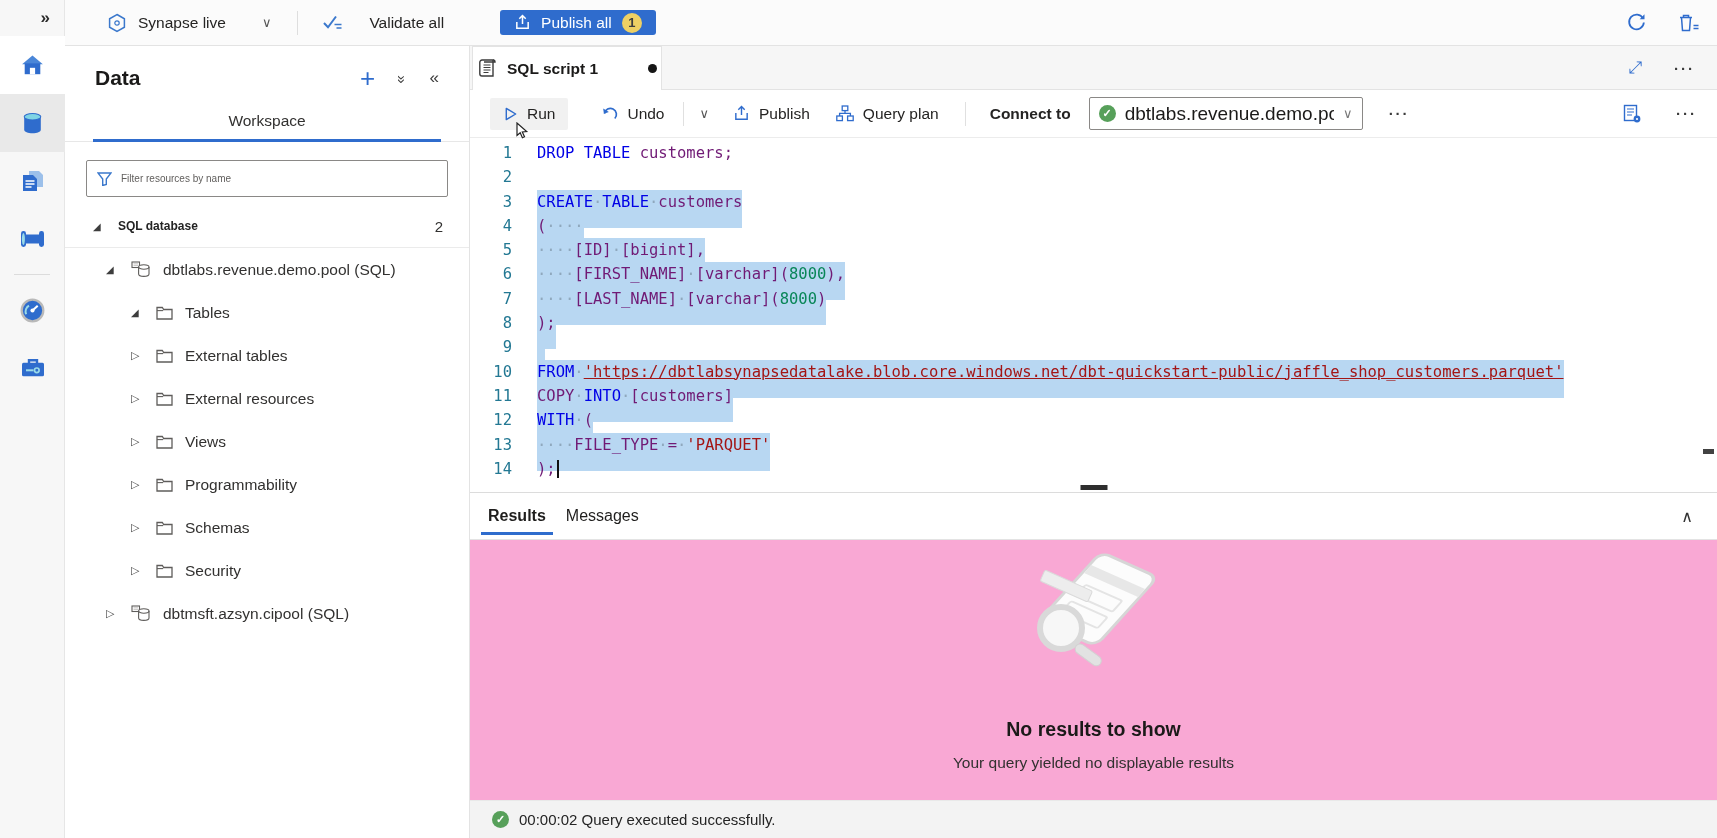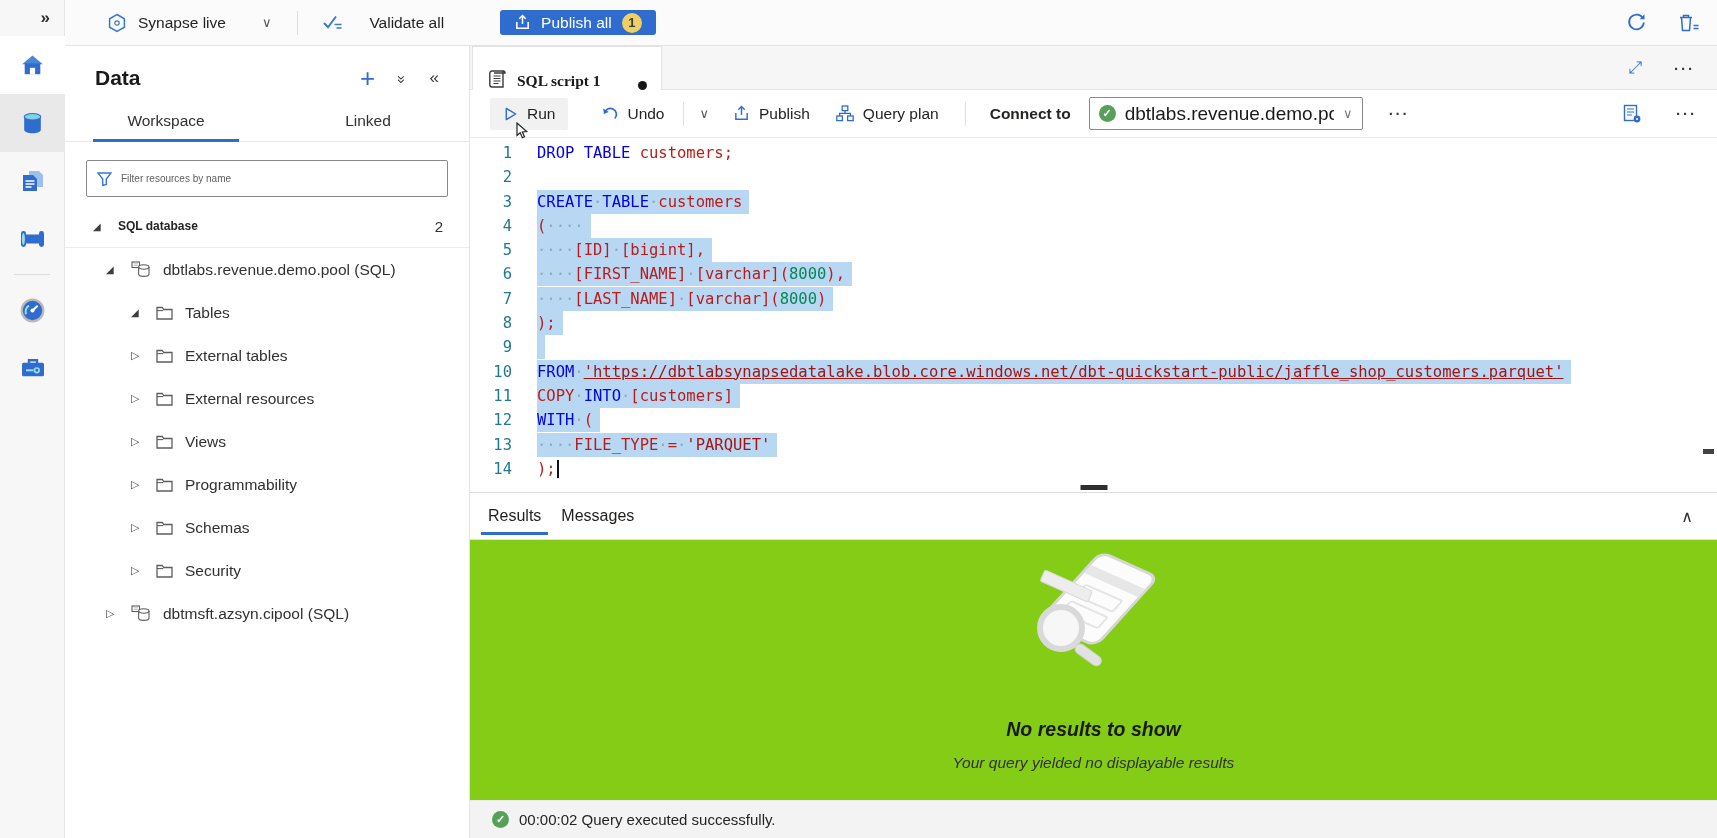--- a/index.html
+++ b/index.html
@@ -67,21 +67,21 @@
   .twisty{width:14px;margin-right:11px;color:#3d3d3d;font-family:"DejaVu Sans",sans-serif;}
   .twisty.expanded{font-size:10px;}
   .twisty.collapsed{font-size:11px;}
   .ticon{display:flex;align-items:center;margin-right:12px;}
   .tcount{margin-left:auto;padding-right:26px;font-size:15px;color:#323130;}
 
   
   .main{position:absolute;left:470px;top:46px;width:1247px;height:792px;}
   .tabrow{height:44px;background:#f6f6f6;border-bottom:1px solid var(--line);position:relative;}
   .etab{position:absolute;left:2px;top:0;width:190px;height:44px;background:#fff;
-    border:1px solid var(--line);border-bottom:none;display:flex;align-items:flex-end;padding:0 14px;gap:11px;cursor:pointer;font-family:Liberation Serif, serif;}
+    border:1px solid var(--line);border-bottom:none;display:flex;align-items:center;padding:0 4px;gap:11px;cursor:pointer;}
   .etab-title{font-size:15.5px;font-weight:700;color:#1b1a19;white-space:nowrap;}
   .dirty-dot{margin-left:auto;width:9px;height:9px;border-radius:50%;background:#161616;}
   .tabrow-right{position:absolute;right:0;top:0;height:44px;display:flex;align-items:center;gap:32px;padding-right:22px;}
   .ellipsis{color:#3b3b3b;font-size:15px;letter-spacing:2px;font-weight:700;cursor:pointer;}
   .expand-glyph{color:var(--accent);font-size:17px;cursor:pointer;}
 
   .toolbar{height:48px;display:flex;align-items:center;background:#fff;
     border-bottom:1px solid #ececec;font-size:15.5px;color:var(--txt);}
   .tbtn{display:flex;align-items:center;gap:9px;cursor:pointer;white-space:nowrap;}
   .tbtn.run{margin-left:20px;padding:7px 13px;background:#f1f1f1;border-radius:2px;}
@@ -99,42 +99,42 @@
 
   .okicon{width:17px;height:17px;border-radius:50%;background:var(--green);color:#fff;
     font-size:11px;font-weight:700;display:flex;align-items:center;justify-content:center;flex:none;}
 
   .editor{position:relative;height:349px;display:flex;background:#fff;
     font-family:"DejaVu Sans Mono",monospace;font-size:15.5px;}
   .gutter{width:54px;padding:3px 12px 0 0;text-align:right;color:#237893;flex:none;}
   .ln{height:24.3px;line-height:24.3px;}
   .code{flex:1;padding:3px 0 0 13px;overflow:hidden;}
   .cl{height:24.3px;line-height:24.3px;white-space:pre;}
-  .sel{display:inline-block;vertical-align:top;height:24px;background:var(--sel);
-    padding-right:7px;min-width:8px;}
+  .sel{display:inline-block;vertical-align:top;height:38px;background:var(--sel);
+    min-width:8px;}
   .tok-kw{color:var(--kw);}
   .tok-str{color:var(--str);}
   .tok-strlink{color:var(--str);text-decoration:underline;}
   .tok-num{color:var(--num);}
-  .tok-id{color:#b91c1c;}
+  .tok-id{color:#701a75;}
   .tok-ws{color:#8fa8bd;}
   .caret{display:inline-block;width:2px;height:18px;background:#111;vertical-align:middle;margin-left:1px;}
   .ruler-mark{position:absolute;right:3px;top:311px;width:11px;height:5px;background:#424242;}
 
   .splitter{height:6px;background:#fff;border-bottom:1px solid #dcdcdc;position:relative;}
   .handle{position:absolute;left:50%;top:-2px;transform:translateX(-50%);
     width:27px;height:5px;background:#2e2e2e;cursor:row-resize;}
 
   .rtabs{height:47px;border-bottom:1px solid var(--line);display:flex;align-items:center;padding-left:8px;}
   .rtab{padding:0 10px;height:100%;display:flex;align-items:center;font-size:16px;color:#1f1e1d;position:relative;cursor:pointer;}
-  .rtab.active{font-weight:400;}
+  .rtab.active{font-weight:700;}
   .rtab.active::after{content:"";position:absolute;left:3px;right:3px;bottom:4px;height:3px;background:var(--accent);}
   .rtabs .chev-up{margin-left:auto;padding-right:24px;font-size:16px;color:#333;cursor:pointer;}
 
-  .rbody{height:260px;display:flex;flex-direction:column;align-items:center;background:#84cc16;font-style:italic;}
+  .rbody{height:260px;display:flex;flex-direction:column;align-items:center;background:#f9a8d4;}
   .illu{margin-top:10px;}
   .rtitle{margin-top:48px;font-size:19.5px;font-weight:700;color:#1b1a19;}
   .rsub{margin-top:13px;font-size:15.5px;color:#323130;}
 
   .statusbar{height:38px;background:#f3f3f3;border-top:1px solid #e9e9e9;
     display:flex;align-items:center;gap:10px;padding-left:22px;font-size:15px;color:#242424;}
 
   .cursor-overlay{position:absolute;left:516px;top:122px;z-index:40;pointer-events:none;}
   svg{display:block;}
 </style>
@@ -258,21 +258,20 @@
     <div class="dp-header">
       <div class="dp-title">Data</div>
       <div class="dp-icons">
         <span class="plus">+</span>
         <span class="rot90">»</span>
         <span class="collapse">«</span>
       </div>
     </div>
     <div class="ptabs">
       <div class="ptab active">Workspace</div>
-      <div class="ptab">Linked</div>
     </div>
     <div class="filter">
       <span>
         <svg width="15" height="14" viewBox="0 0 15 14">
             <path d="M1 1h13L9.3 7v5.5l-3.6 1V7z" fill="none" stroke="#3b78cc" stroke-width="1.4"></path>
           </svg>
       </span>
       <input type="text" placeholder="Filter resources by name" style="">
     </div>
     <div class="tree" id="tree">

